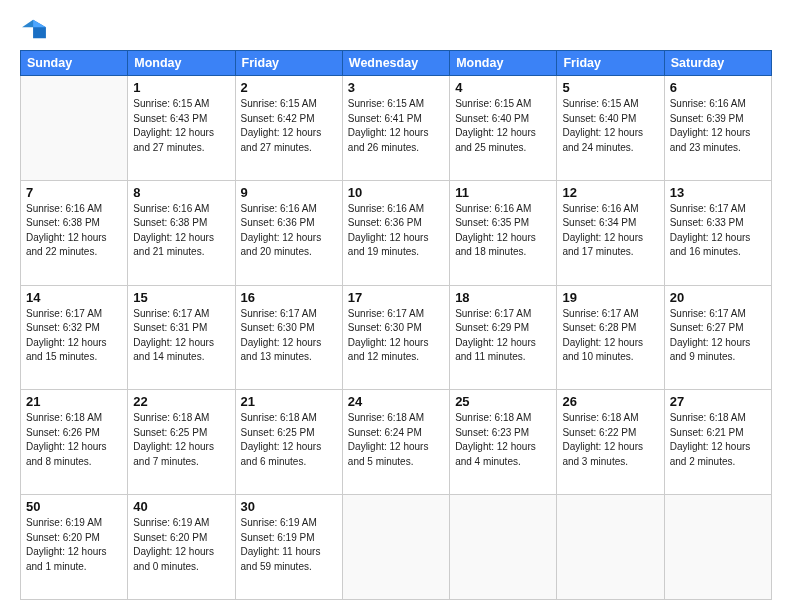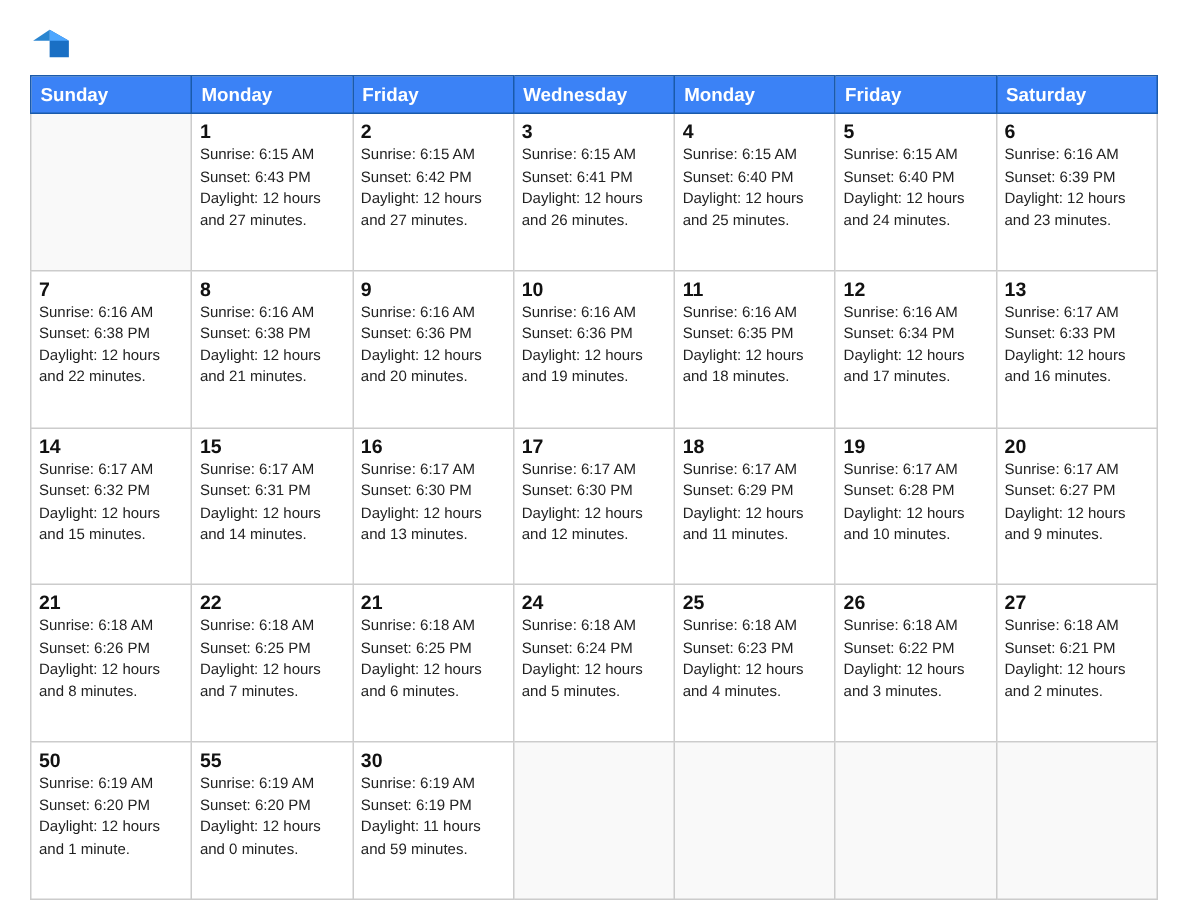--- a/index.html
+++ b/index.html
@@ -331,21 +331,21 @@
         </tr>
         <tr>
           <td>
             <span class="day-num">50</span>
             <div class="cell-info" style="white-space: pre-line;">Sunrise: 6:19 AM
 Sunset: 6:20 PM
 Daylight: 12 hours
 and 1 minute.</div>
           </td>
           <td>
-            <span class="day-num">55</span>
+            <span class="day-num">40</span>
             <div class="cell-info" style="white-space: pre-line;">Sunrise: 6:19 AM
 Sunset: 6:20 PM
 Daylight: 12 hours
 and 0 minutes.</div>
           </td>
           <td>
             <span class="day-num">30</span>
             <div class="cell-info" style="white-space: pre-line;">Sunrise: 6:19 AM
 Sunset: 6:19 PM
 Daylight: 11 hours

